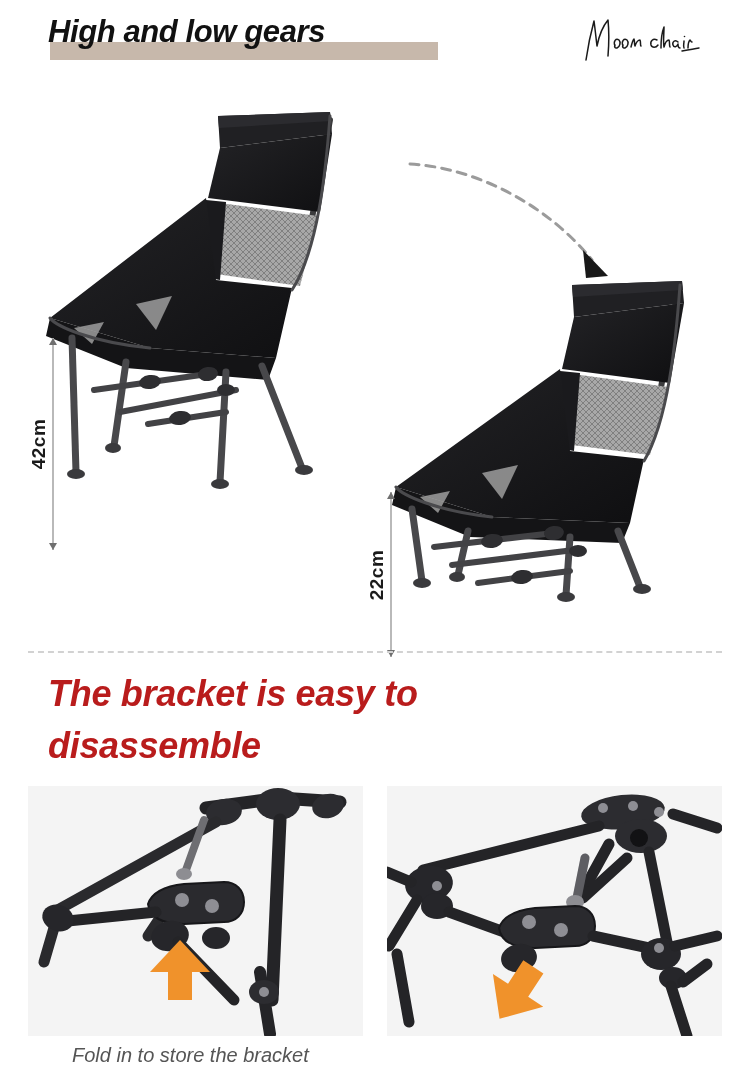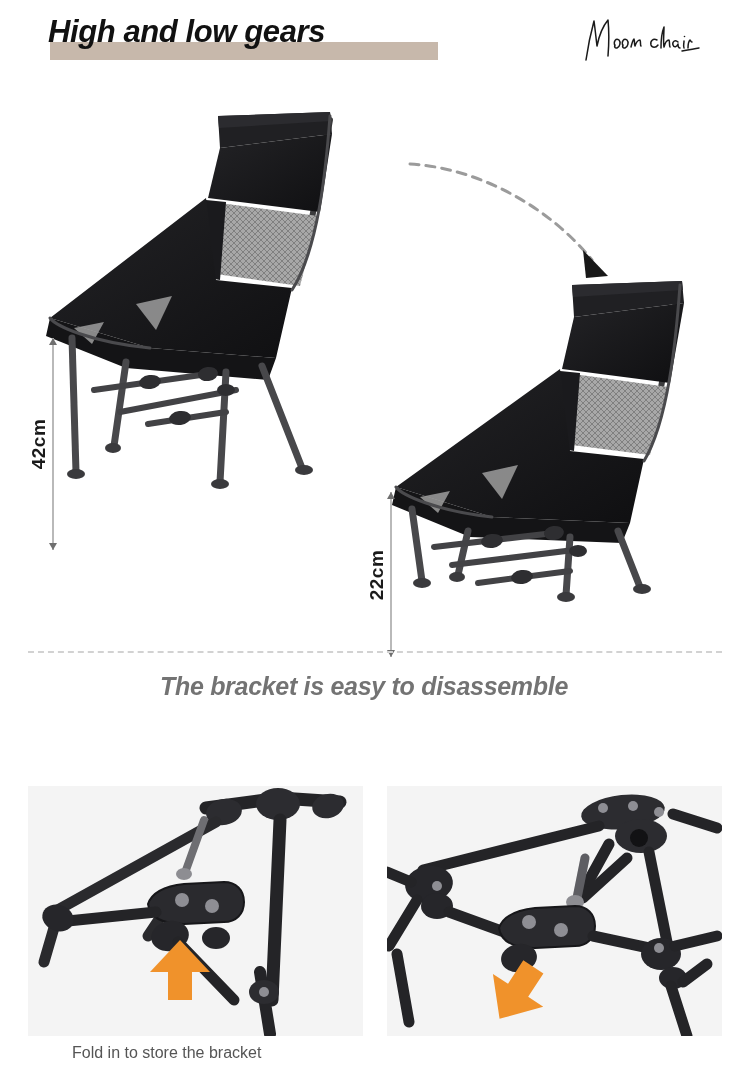--- a/index.html
+++ b/index.html
@@ -3,21 +3,21 @@
 <meta charset="utf-8">
 <style>
   html,body{margin:0;padding:0;}
   body{
     width:750px;height:1087px;
     background:#ffffff;
     font-family:"Liberation Sans", sans-serif;
     overflow:hidden;
     position:relative;
   }
-  .page{position:relative;width:750px;height:1087px;background:#fff;text-align:right;}
+  .page{position:relative;width:750px;height:1087px;background:#fff;}
 
   
   .sec1-head{position:absolute;left:0;top:0;width:750px;height:80px;}
   .title-wrap{position:absolute;left:48px;top:12px;}
   .title-bar{
     position:absolute;left:2px;top:30px;width:388px;height:18px;
     background:#c7b8ab;
   }
   .title-txt{
     position:relative;
@@ -64,37 +64,37 @@
 
   
   .divider{
     position:absolute;left:28px;top:651px;width:694px;height:0;
     border-top:2px dashed #d2d2d2;
   }
 
   
   .sec2-head{
     position:absolute;left:48px;top:668px;width:520px;
-    font-size:25px;font-weight:bold;font-style:italic;color:#737373;
+    font-size:36px;font-weight:bold;font-style:italic;color:#b91c1c;
     line-height:1.45;letter-spacing:-0.3px;
   }
 
   .photos{position:absolute;left:28px;top:786px;width:694px;height:250px;}
   .photo{
     position:absolute;top:0;width:335px;height:250px;
     background:#f3f3f3;overflow:hidden;
   }
   #photo-left{left:0;}
   #photo-right{left:359px;}
   .photo svg{display:block;}
 
   .captions{position:absolute;left:28px;top:1044px;width:694px;height:30px;}
   .caption{
     position:absolute;top:0;
-    font-size:16px;color:#555;white-space:nowrap;
+    font-size:20px;color:#555;white-space:nowrap;font-style:italic;
   }
   #cap-left{left:44px;}
   #cap-right{left:370px;}
 </style>
 </head>
 <body>
 
 <div class="page">
 
   <div class="sec1-head">

